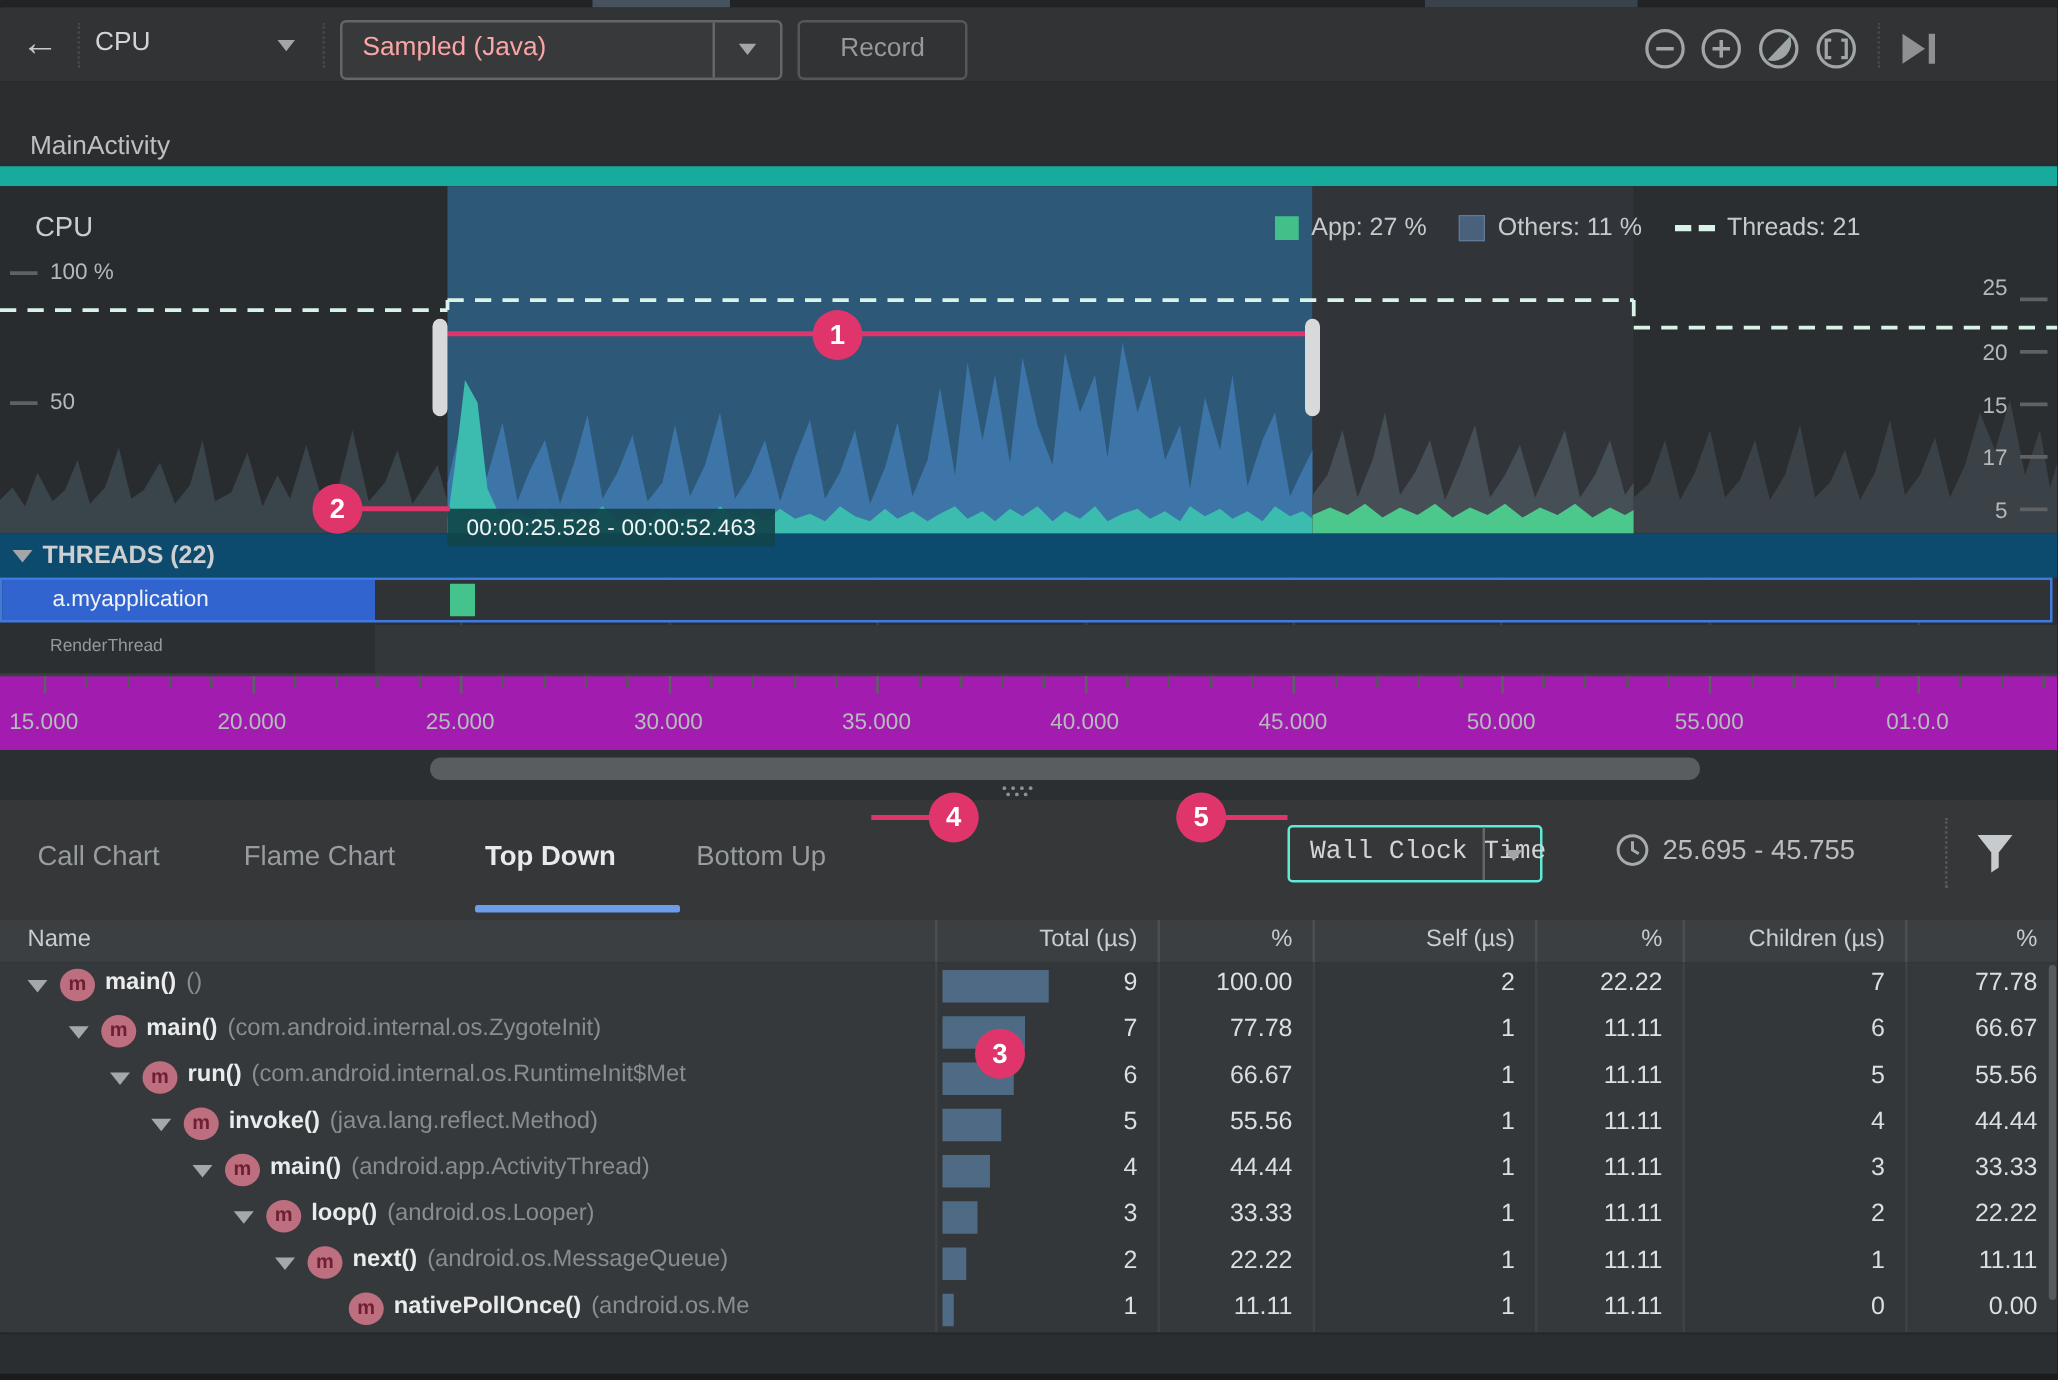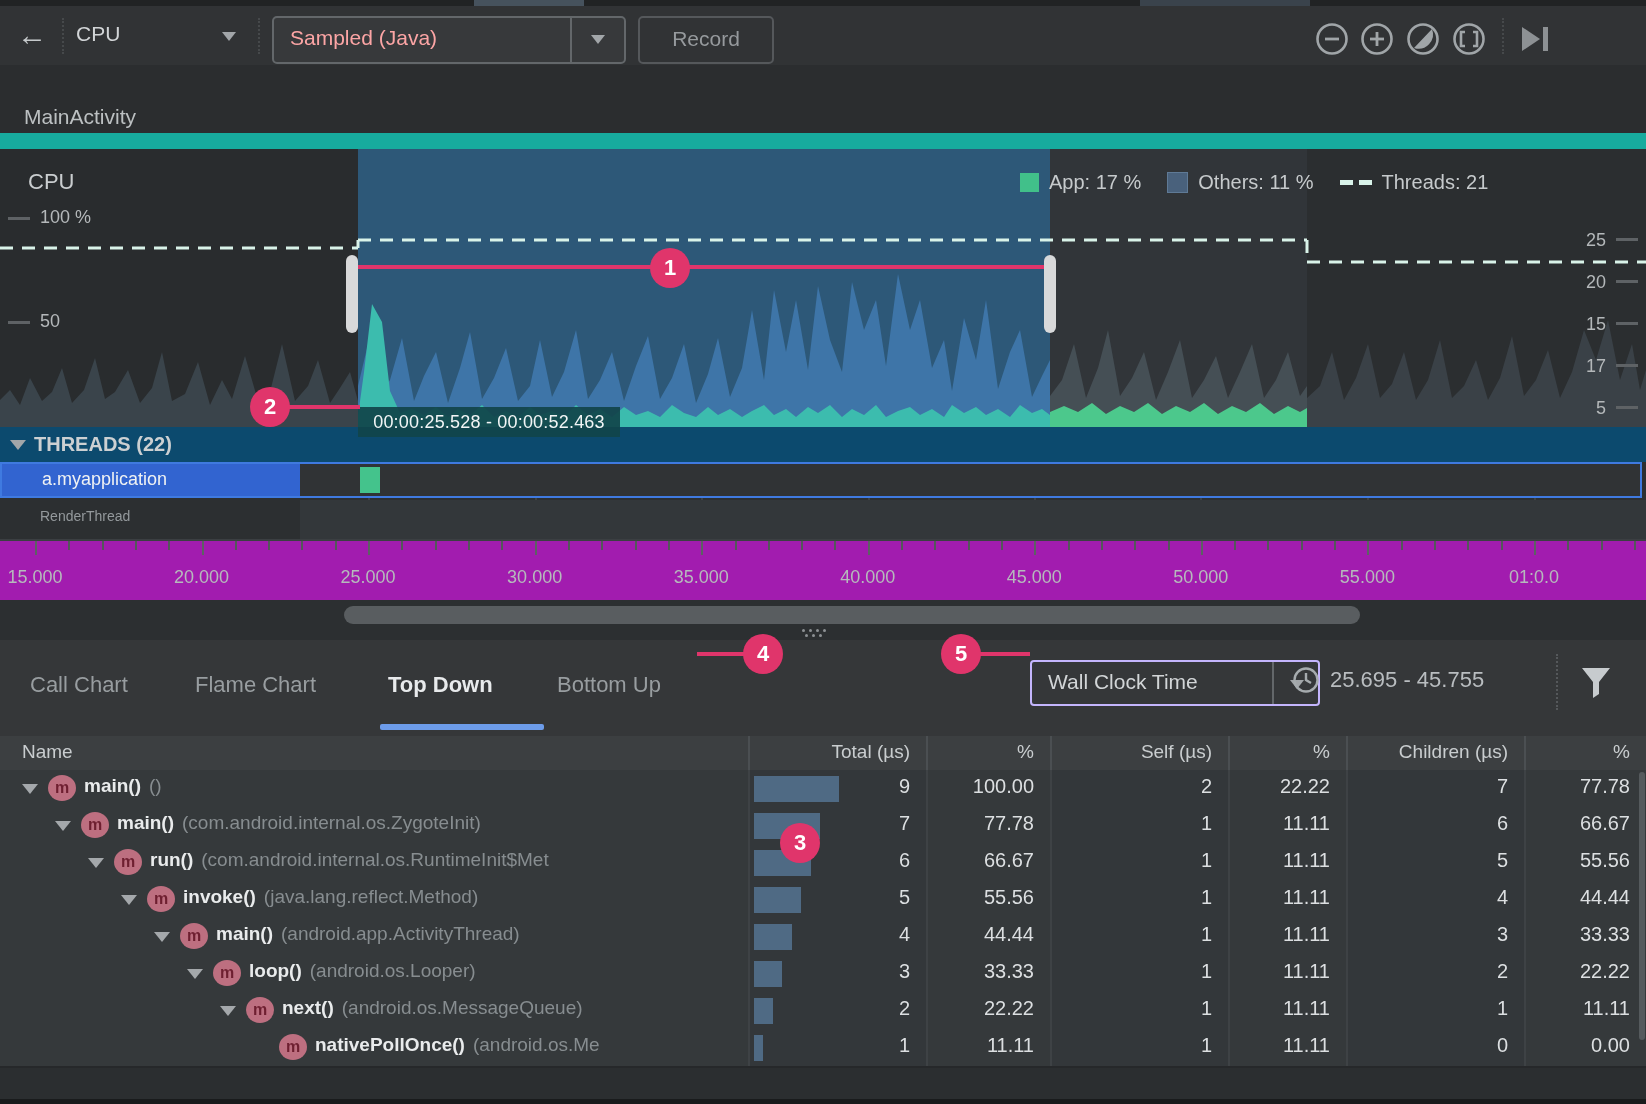--- a/index.html
+++ b/index.html
@@ -93,22 +93,22 @@
   .scrollrow{left:0;top:600px;width:1646px;height:40px;background:#2c2f31;border-bottom:2px solid #242628;}
   .hthumb{position:absolute;left:344px;top:6px;width:1016px;height:18px;background:#595d60;border-radius:9px;}
   .splitdots{position:absolute;left:802px;top:29px;width:30px;height:8px;}
   .splitdots i{position:absolute;width:3px;height:3px;background:#8d9194;border-radius:50%;}
 
   
   .tabsrow{left:0;top:640px;width:1646px;height:96px;background:#353739;border-bottom:2px solid #2a2c2d;}
   .tab{position:absolute;top:32px;font-size:22px;color:#989da0;cursor:pointer;white-space:nowrap;}
   .tab.active{color:#e8eaec;font-weight:bold;}
   .tab-underline{position:absolute;left:380px;top:84px;width:164px;height:6px;background:#6d9cea;border-radius:2px;}
-  .wallclock{position:absolute;left:1030px;top:20px;width:290px;height:46px;border:2px solid #c4b5fd;
-             border-radius:4px;box-sizing:border-box;}
+  .wallclock{position:absolute;left:1030px;top:20px;width:204px;height:46px;border:2px solid #5eead4;
+             border-radius:4px;box-sizing:border-box;font-family:Liberation Mono, monospace;}
   .wallclock .txt{position:absolute;left:16px;top:8px;font-size:21px;color:#d2d5d7;white-space:nowrap;}
   .wallclock .sep{position:absolute;right:44px;top:0;height:100%;border-left:2px solid #63676a;}
   .wallclock .tri-down{position:absolute;right:14px;top:18px;}
   .rangewrap{position:absolute;left:1292px;top:26px;display:flex;align-items:center;gap:10px;}
   .rangewrap .txt{font-size:22px;color:#b9bdc0;white-space:nowrap;}
   .vdots2{position:absolute;left:1556px;top:14px;height:56px;border-left:2px dotted #55585b;}
   .funnel{position:absolute;left:1576px;top:22px;}
 
   
   .thead{left:0;top:736px;width:1646px;height:34px;background:#3c3f41;border-bottom:2px solid #26282a;}
@@ -207,35 +207,35 @@
       <line x1="358" y1="267" x2="1050" y2="267" stroke="#e0356b" stroke-width="4"></line>
     </svg>
 
     <div class="cpu-title">CPU</div>
     <div class="ytickL" style="top:68px;"></div>
     <div class="ylabL" style="top:58px;">100 %</div>
     <div class="ytickL" style="top:172px;"></div>
     <div class="ylabL" style="top:162px;">50</div>
     <div id="right-axis">
         <div class="ytickR" style="top: 89px;"></div>
-        <div class="ylabR" style="top: 81px;">25</div>
+        <div class="ylabR" style="top: 71px;">25</div>
         <div class="ytickR" style="top: 131px;"></div>
         <div class="ylabR" style="top: 123px;">20</div>
         <div class="ytickR" style="top: 173px;"></div>
         <div class="ylabR" style="top: 165px;">15</div>
         <div class="ytickR" style="top: 215px;"></div>
         <div class="ylabR" style="top: 207px;">17</div>
         <div class="ytickR" style="top: 257px;"></div>
         <div class="ylabR" style="top: 249px;">5</div>
       </div>
 
     <div class="legend">
       <div class="leg-item">
         <div class="sw-app"></div>
-        <span>App: 17 %</span>
+        <span>App: 27 %</span>
       </div>
       <div class="leg-item">
         <div class="sw-others"></div>
         <span>Others: 11 %</span>
       </div>
       <div class="leg-item">
         <div class="sw-dash">
             <i></i>
             <i></i>
           </div>

